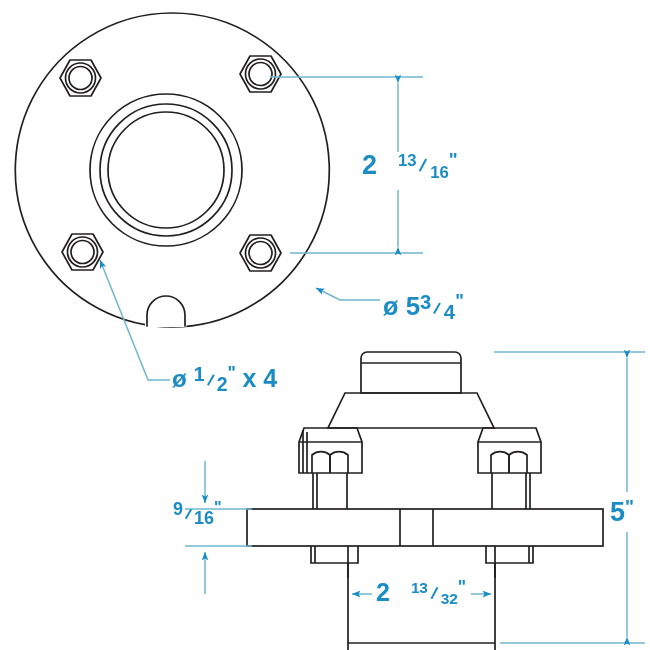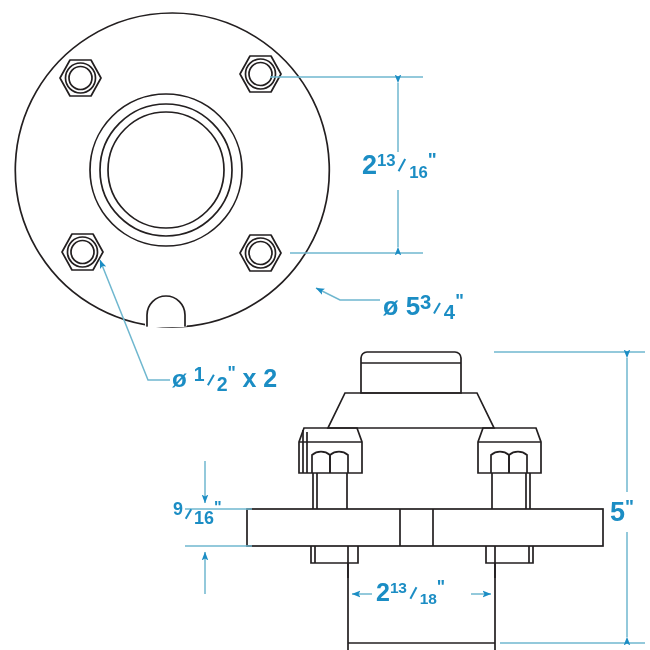--- a/index.html
+++ b/index.html
@@ -5,21 +5,21 @@
   html,body{margin:0;padding:0;background:#ffffff;}
   body{width:650px;height:650px;overflow:hidden;
        font-family:"Liberation Sans",sans-serif;}
   #stage{position:relative;width:650px;height:650px;background:#fff;}
   svg#drawing{position:absolute;left:0;top:0;width:650px;height:650px;display:block;}
 
   
   .dimtext{position:absolute;color:#1b8dc4;font-family:"Liberation Sans",sans-serif;
            font-weight:bold;white-space:nowrap;line-height:1;}
   .frac{display:inline-block;position:relative;top:-0.05em;}
-  .frac .num{font-size:0.62em;position:relative;top:-0.42em;letter-spacing:-0.01em;}
+  .frac .num{font-size:0.62em;position:relative;top:-0.42em;letter-spacing:-0.01em;margin-left:21px;}
   .frac .bar{display:inline-block;width:0.52em;height:0.085em;background:#1b8dc4;
              transform:rotate(-62deg);vertical-align:middle;position:relative;top:-0.02em;}
   .frac .den{font-size:0.62em;position:relative;top:0.30em;letter-spacing:-0.01em;}
   .vfrac{display:inline-block;position:relative;text-align:right;}
   .vfrac .num{font-size:0.78em;position:relative;top:-0.30em;}
   .vfrac .bar{display:inline-block;width:0.48em;height:0.09em;background:#1b8dc4;
               transform:rotate(-60deg);vertical-align:middle;}
   .vfrac .den{font-size:0.78em;position:relative;top:0.22em;}
   .qt{font-size:0.70em;position:relative;top:-0.45em;letter-spacing:-0.02em;}
   .dia{font-size:0.97em;}
@@ -157,28 +157,28 @@
 
   <div class="dimtext" id="dim-2-13-16">
     <span>2</span><span class="frac"><span class="num">13</span><span class="bar"></span><span class="den">16</span></span><span class="qt">"</span>
   </div>
 
   <div class="dimtext" id="dim-dia-574">
     <span class="dia">ø</span>&nbsp;<span>5</span><span class="vfrac"><span class="num">3</span><span class="bar"></span><span class="den">4</span></span><span class="qt">"</span>
   </div>
 
   <div class="dimtext" id="dim-dia-half-x4">
-    <span class="dia">ø</span>&nbsp;<span class="vfrac"><span class="num">1</span><span class="bar"></span><span class="den">2</span></span><span class="qt">"</span>&nbsp;<span>x 2</span>
+    <span class="dia">ø</span>&nbsp;<span class="vfrac"><span class="num">1</span><span class="bar"></span><span class="den">2</span></span><span class="qt">"</span>&nbsp;<span>x 4</span>
   </div>
 
   <div class="dimtext" id="dim-9-16">
     <span class="vfrac"><span class="num">9</span><span class="bar"></span><span class="den">16</span></span><span class="qt">"</span>
   </div>
 
   <div class="dimtext" id="dim-2-13-32">
-    <span>2</span><span class="frac"><span class="num">13</span><span class="bar"></span><span class="den">18</span></span><span class="qt">"</span>
+    <span>2</span><span class="frac"><span class="num">13</span><span class="bar"></span><span class="den">32</span></span><span class="qt">"</span>
   </div>
 
   <div class="dimtext" id="dim-5">
     <span>5</span><span class="qt">"</span>
   </div>
 
 </div>
 
 </body></html>

